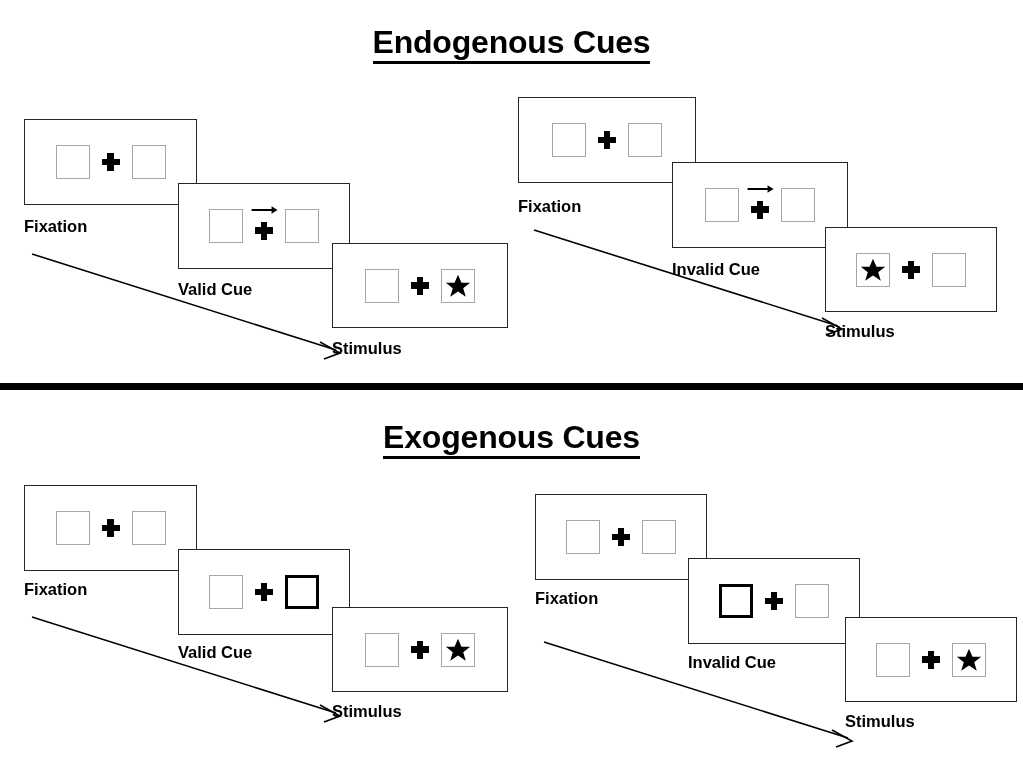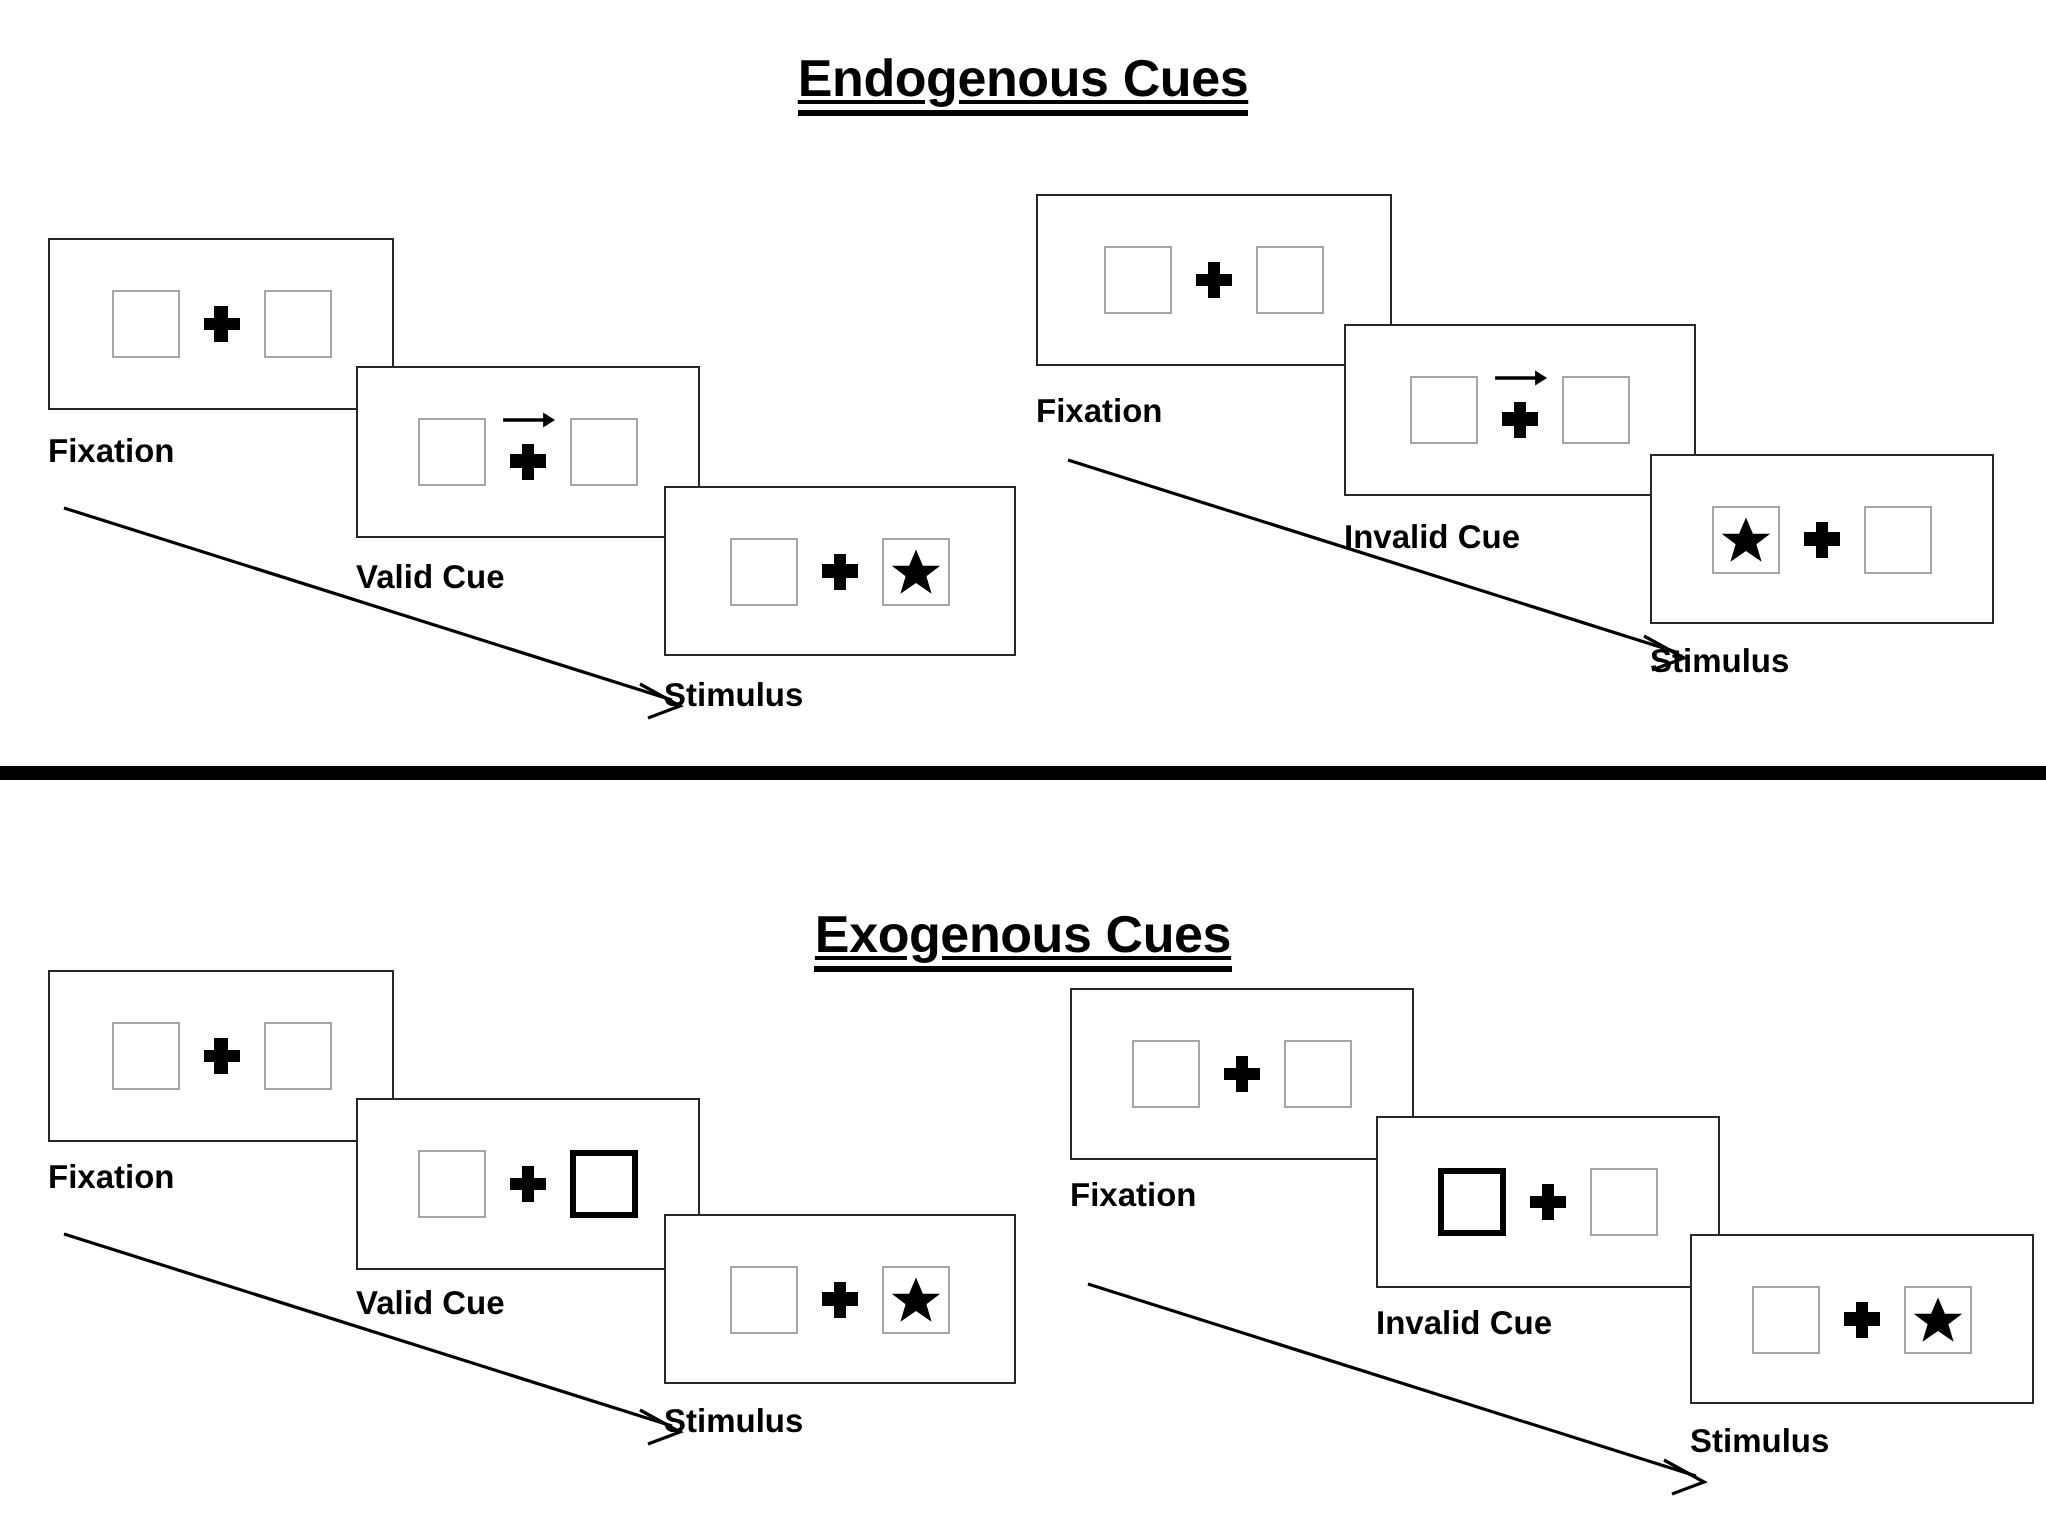--- a/index.html
+++ b/index.html
@@ -13,24 +13,23 @@
     position: relative;
     font-family: "Liberation Sans", sans-serif;
     overflow: hidden;
   }
 
   .section-title {
     position: absolute;
     width: 100%;
     text-align: center;
     font-weight: bold;
-    font-size: 26px;
+    font-size: 32px;
     color: #000000;
     letter-spacing: -0.2px;
-    text-decoration: underline;
   }
   .section-title span {
     border-bottom: 3px solid #000;
     padding-bottom: 1px;
   }
 
   .divider {
     position: absolute;
     left: 0;
     width: 1023px;
@@ -236,21 +235,21 @@
     <div class="center">
       <div class="plus"></div>
     </div>
     <div class="slot"></div>
   </div>
 </div>
 <div class="panel-label" style="left:825px; top:322px; width:172px;">Stimulus</div>
 
 <div class="divider" style="top:383px;"></div>
 
-<div class="section-title" style="top:419px;margin-top:33px;">
+<div class="section-title" style="top:419px;">
   <span>Exogenous Cues</span>
 </div>
 
 <div class="flow-arrow" style="left:28px; top:613px; width:325px; height:115px;">
   <svg width="325" height="115" viewBox="0 0 325 115">
     <line x1="4" y1="4" x2="308" y2="100" stroke="#000" stroke-width="1.6"></line>
     <polyline points="292,92 312,103 296,109" fill="none" stroke="#000" stroke-width="1.6"></polyline>
   </svg>
 </div>
 

